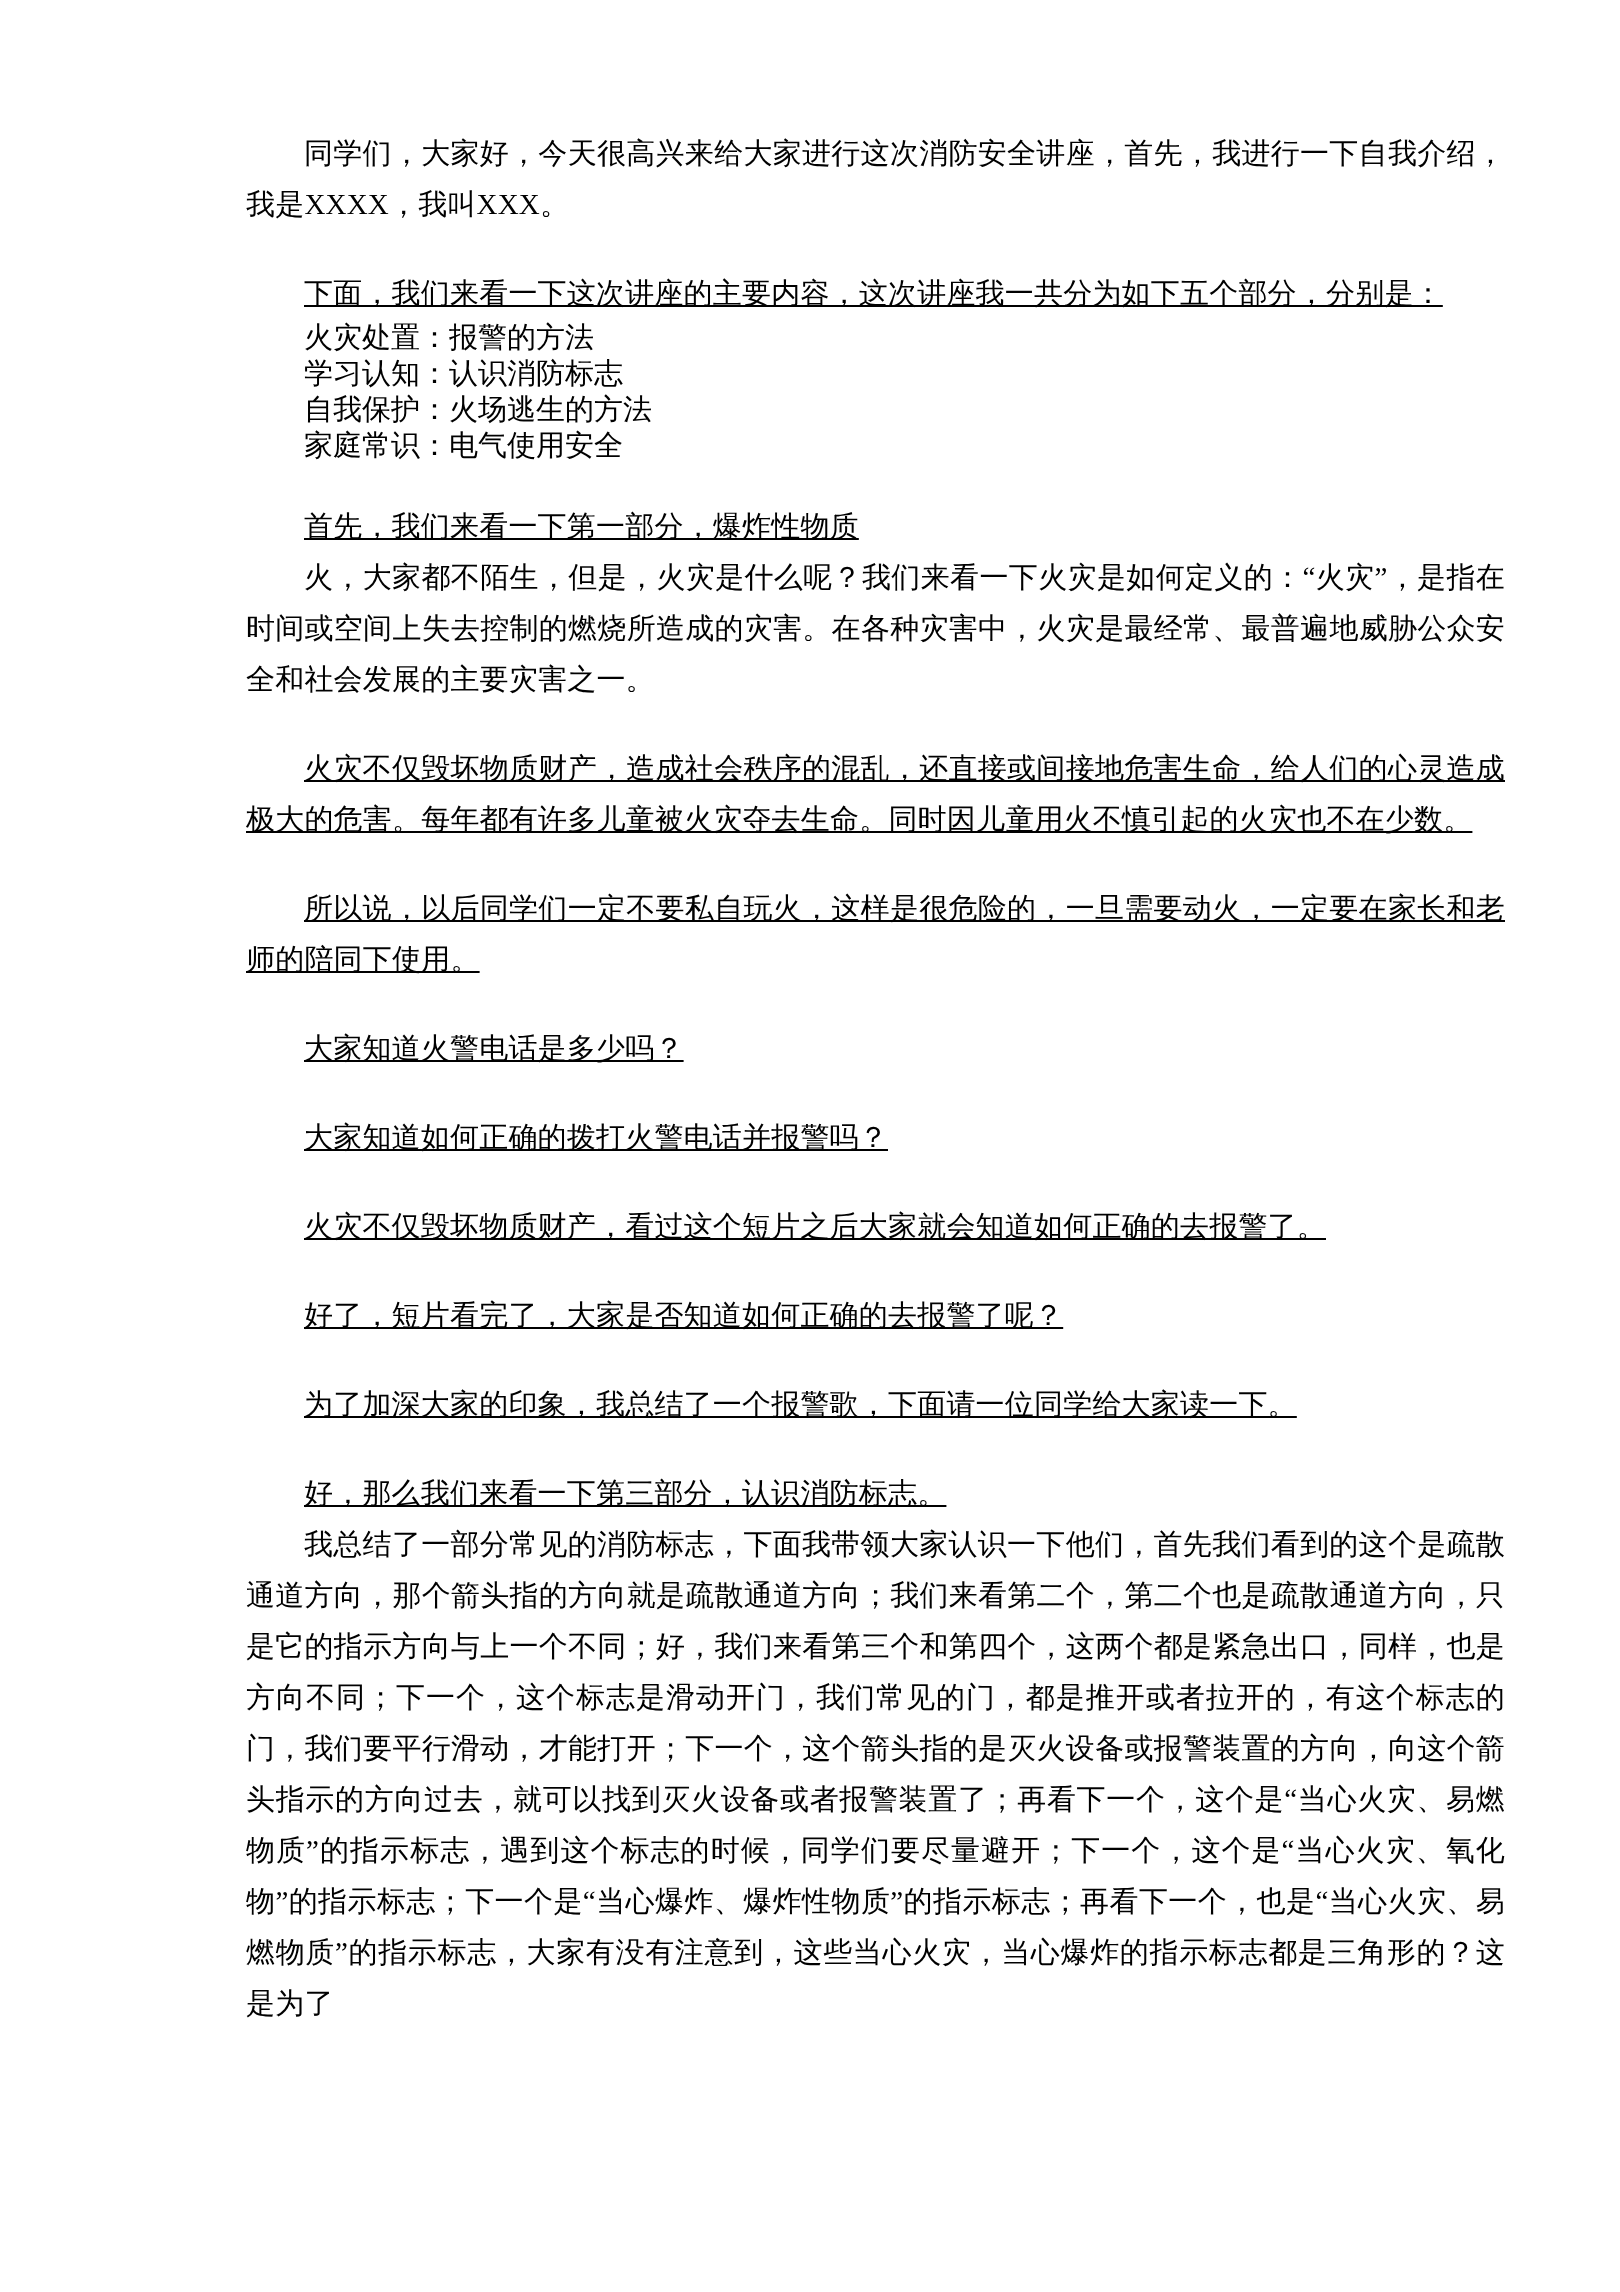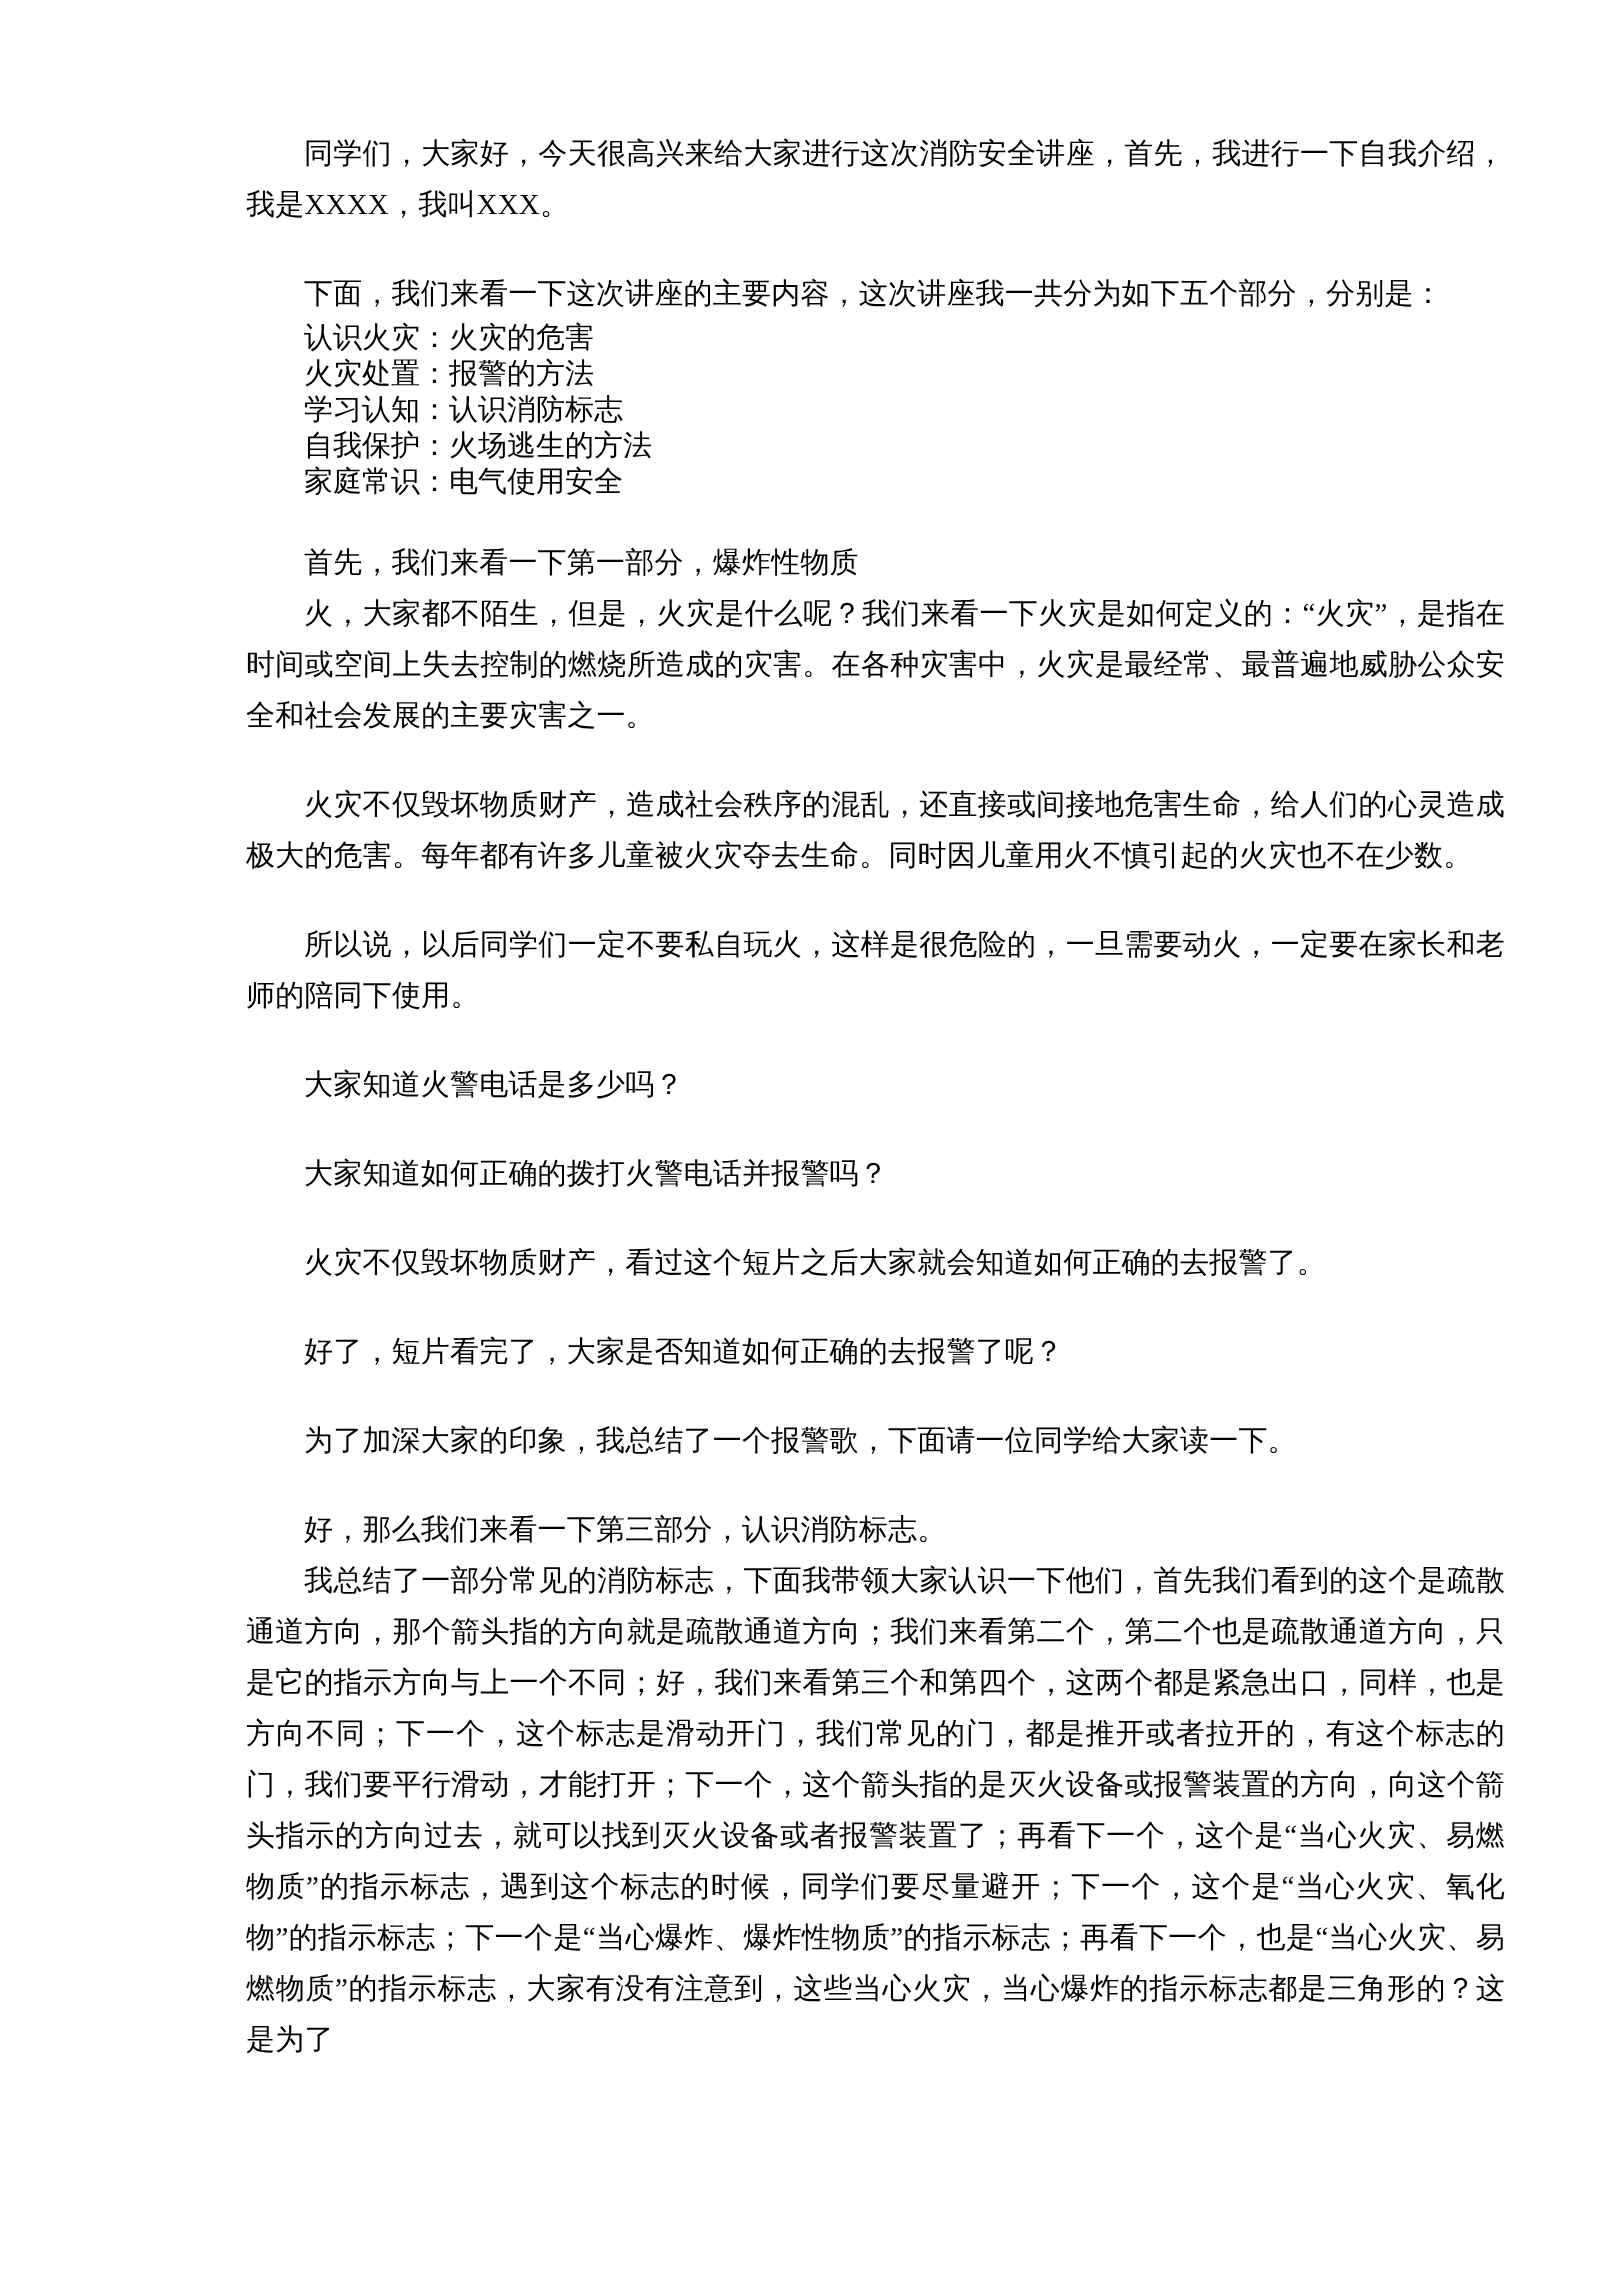--- a/index.html
+++ b/index.html
@@ -33,20 +33,21 @@
     line-height: 51px;
     text-align: justify;
     text-justify: inter-ideograph;
     text-indent: 2em;
     margin: 0;
     letter-spacing: 0.2px;
     word-break: break-all;
   }
   .para.spaced {
     margin-top: 38px;
+    text-decoration: underline;
   }
   .para.tight {
     margin-top: 0;
   }
   
   .list-block {
     margin: 0;
     padding: 0;
     list-style: none;
   }
@@ -62,21 +63,20 @@
 <body>
 
 <div class="page">
   <div class="content">
 
     <p class="para">同学们，大家好，今天很高兴来给大家进行这次消防安全讲座，首先，我进行一下自我介绍，我是XXXX，我叫XXX。</p>
 
     <p class="para spaced">下面，我们来看一下这次讲座的主要内容，这次讲座我一共分为如下五个部分，分别是：</p>
 
     <ul class="list-block">
-      <li class="list-item">认识火灾：火灾的危害</li>
       <li class="list-item">火灾处置：报警的方法</li>
       <li class="list-item">学习认知：认识消防标志</li>
       <li class="list-item">自我保护：火场逃生的方法</li>
       <li class="list-item">家庭常识：电气使用安全</li>
     </ul>
 
     <p class="para spaced">首先，我们来看一下第一部分，爆炸性物质</p>
 
     <p class="para tight">火，大家都不陌生，但是，火灾是什么呢？我们来看一下火灾是如何定义的：“火灾”，是指在时间或空间上失去控制的燃烧所造成的灾害。在各种灾害中，火灾是最经常、最普遍地威胁公众安全和社会发展的主要灾害之一。</p>
 

